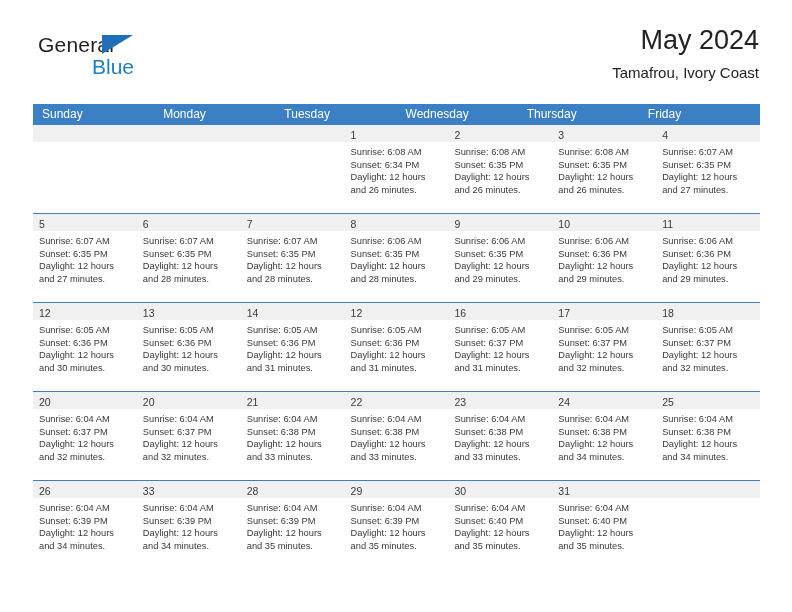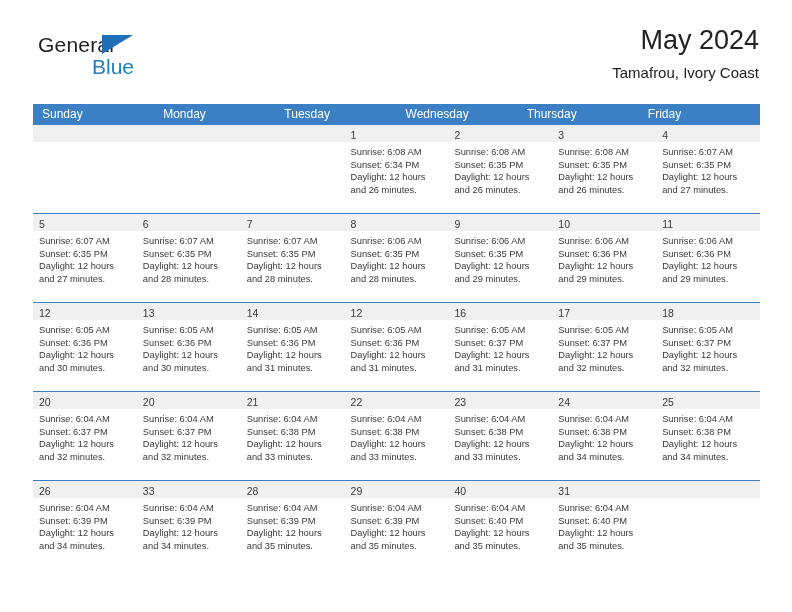--- a/index.html
+++ b/index.html
@@ -458,21 +458,21 @@
           <div class="day-cell">
             <div class="day-num-band"><span class="day-num">29</span></div>
             <div class="day-body">
               <div class="day-line">Sunrise: 6:04 AM</div>
               <div class="day-line">Sunset: 6:39 PM</div>
               <div class="day-line">Daylight: 12 hours</div>
               <div class="day-line">and 35 minutes.</div>
             </div>
           </div>
           <div class="day-cell">
-            <div class="day-num-band"><span class="day-num">40</span></div>
+            <div class="day-num-band"><span class="day-num">30</span></div>
             <div class="day-body">
               <div class="day-line">Sunrise: 6:04 AM</div>
               <div class="day-line">Sunset: 6:40 PM</div>
               <div class="day-line">Daylight: 12 hours</div>
               <div class="day-line">and 35 minutes.</div>
             </div>
           </div>
           <div class="day-cell">
             <div class="day-num-band"><span class="day-num">31</span></div>
             <div class="day-body">

